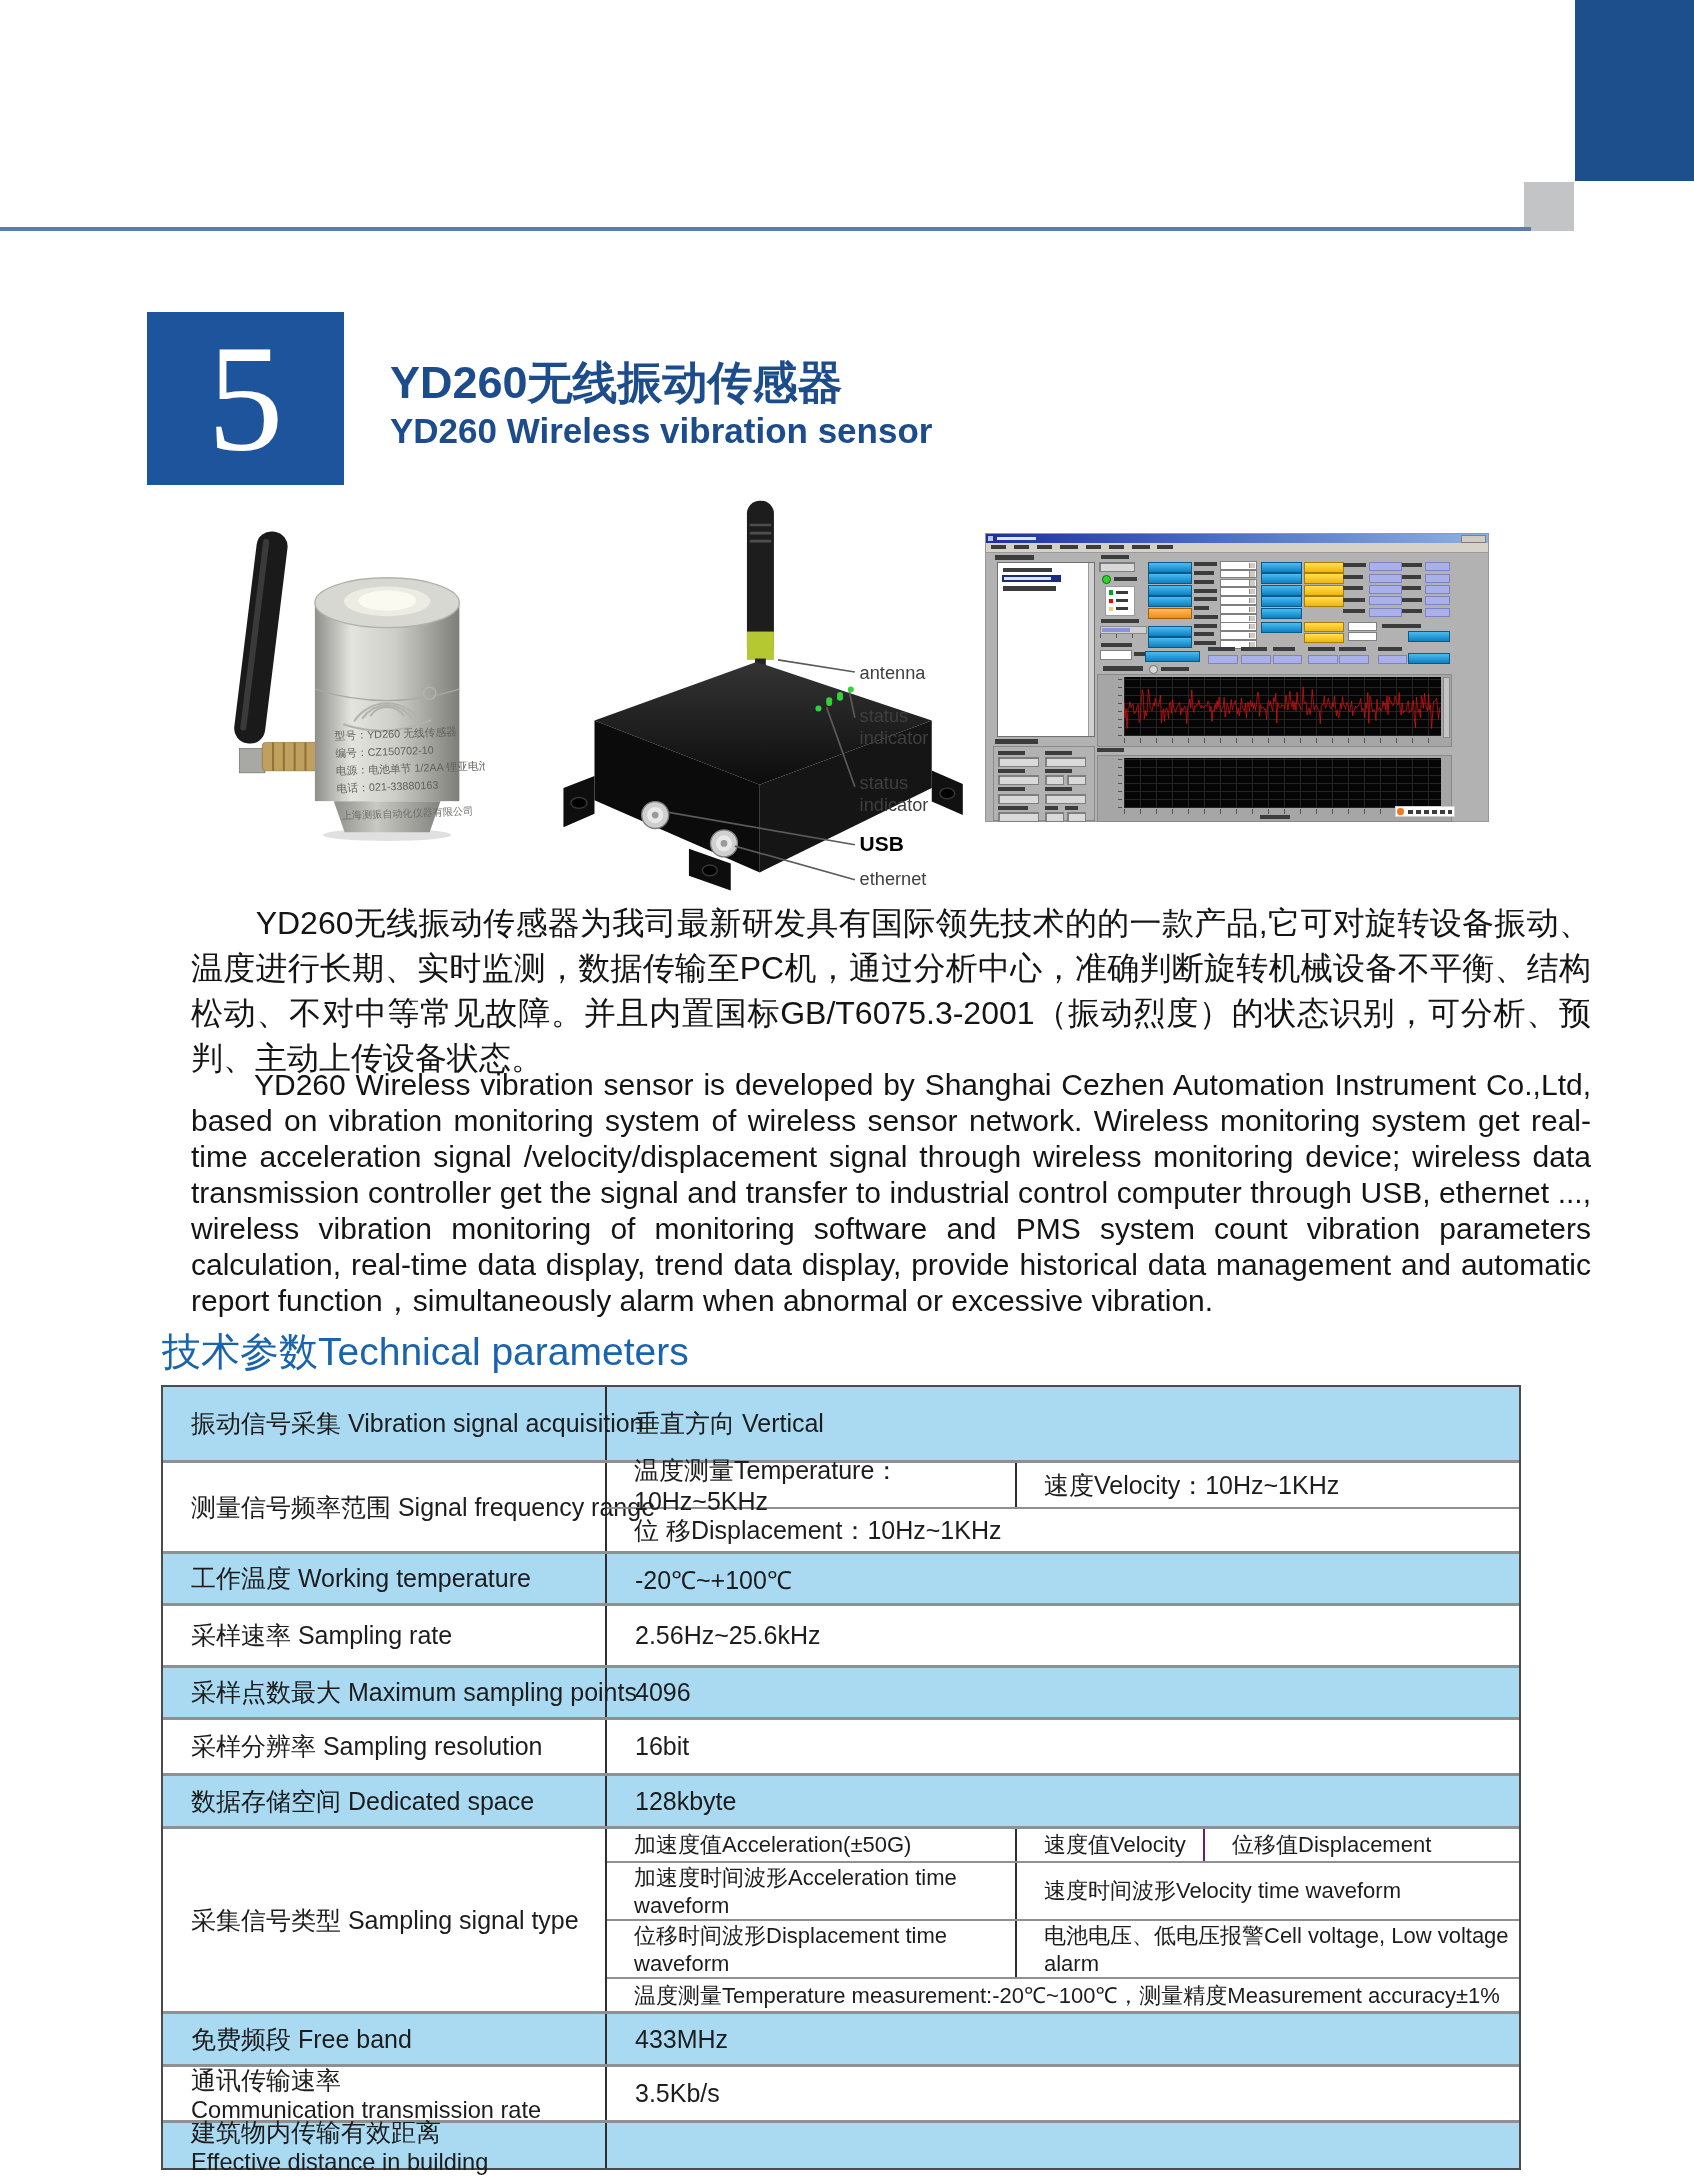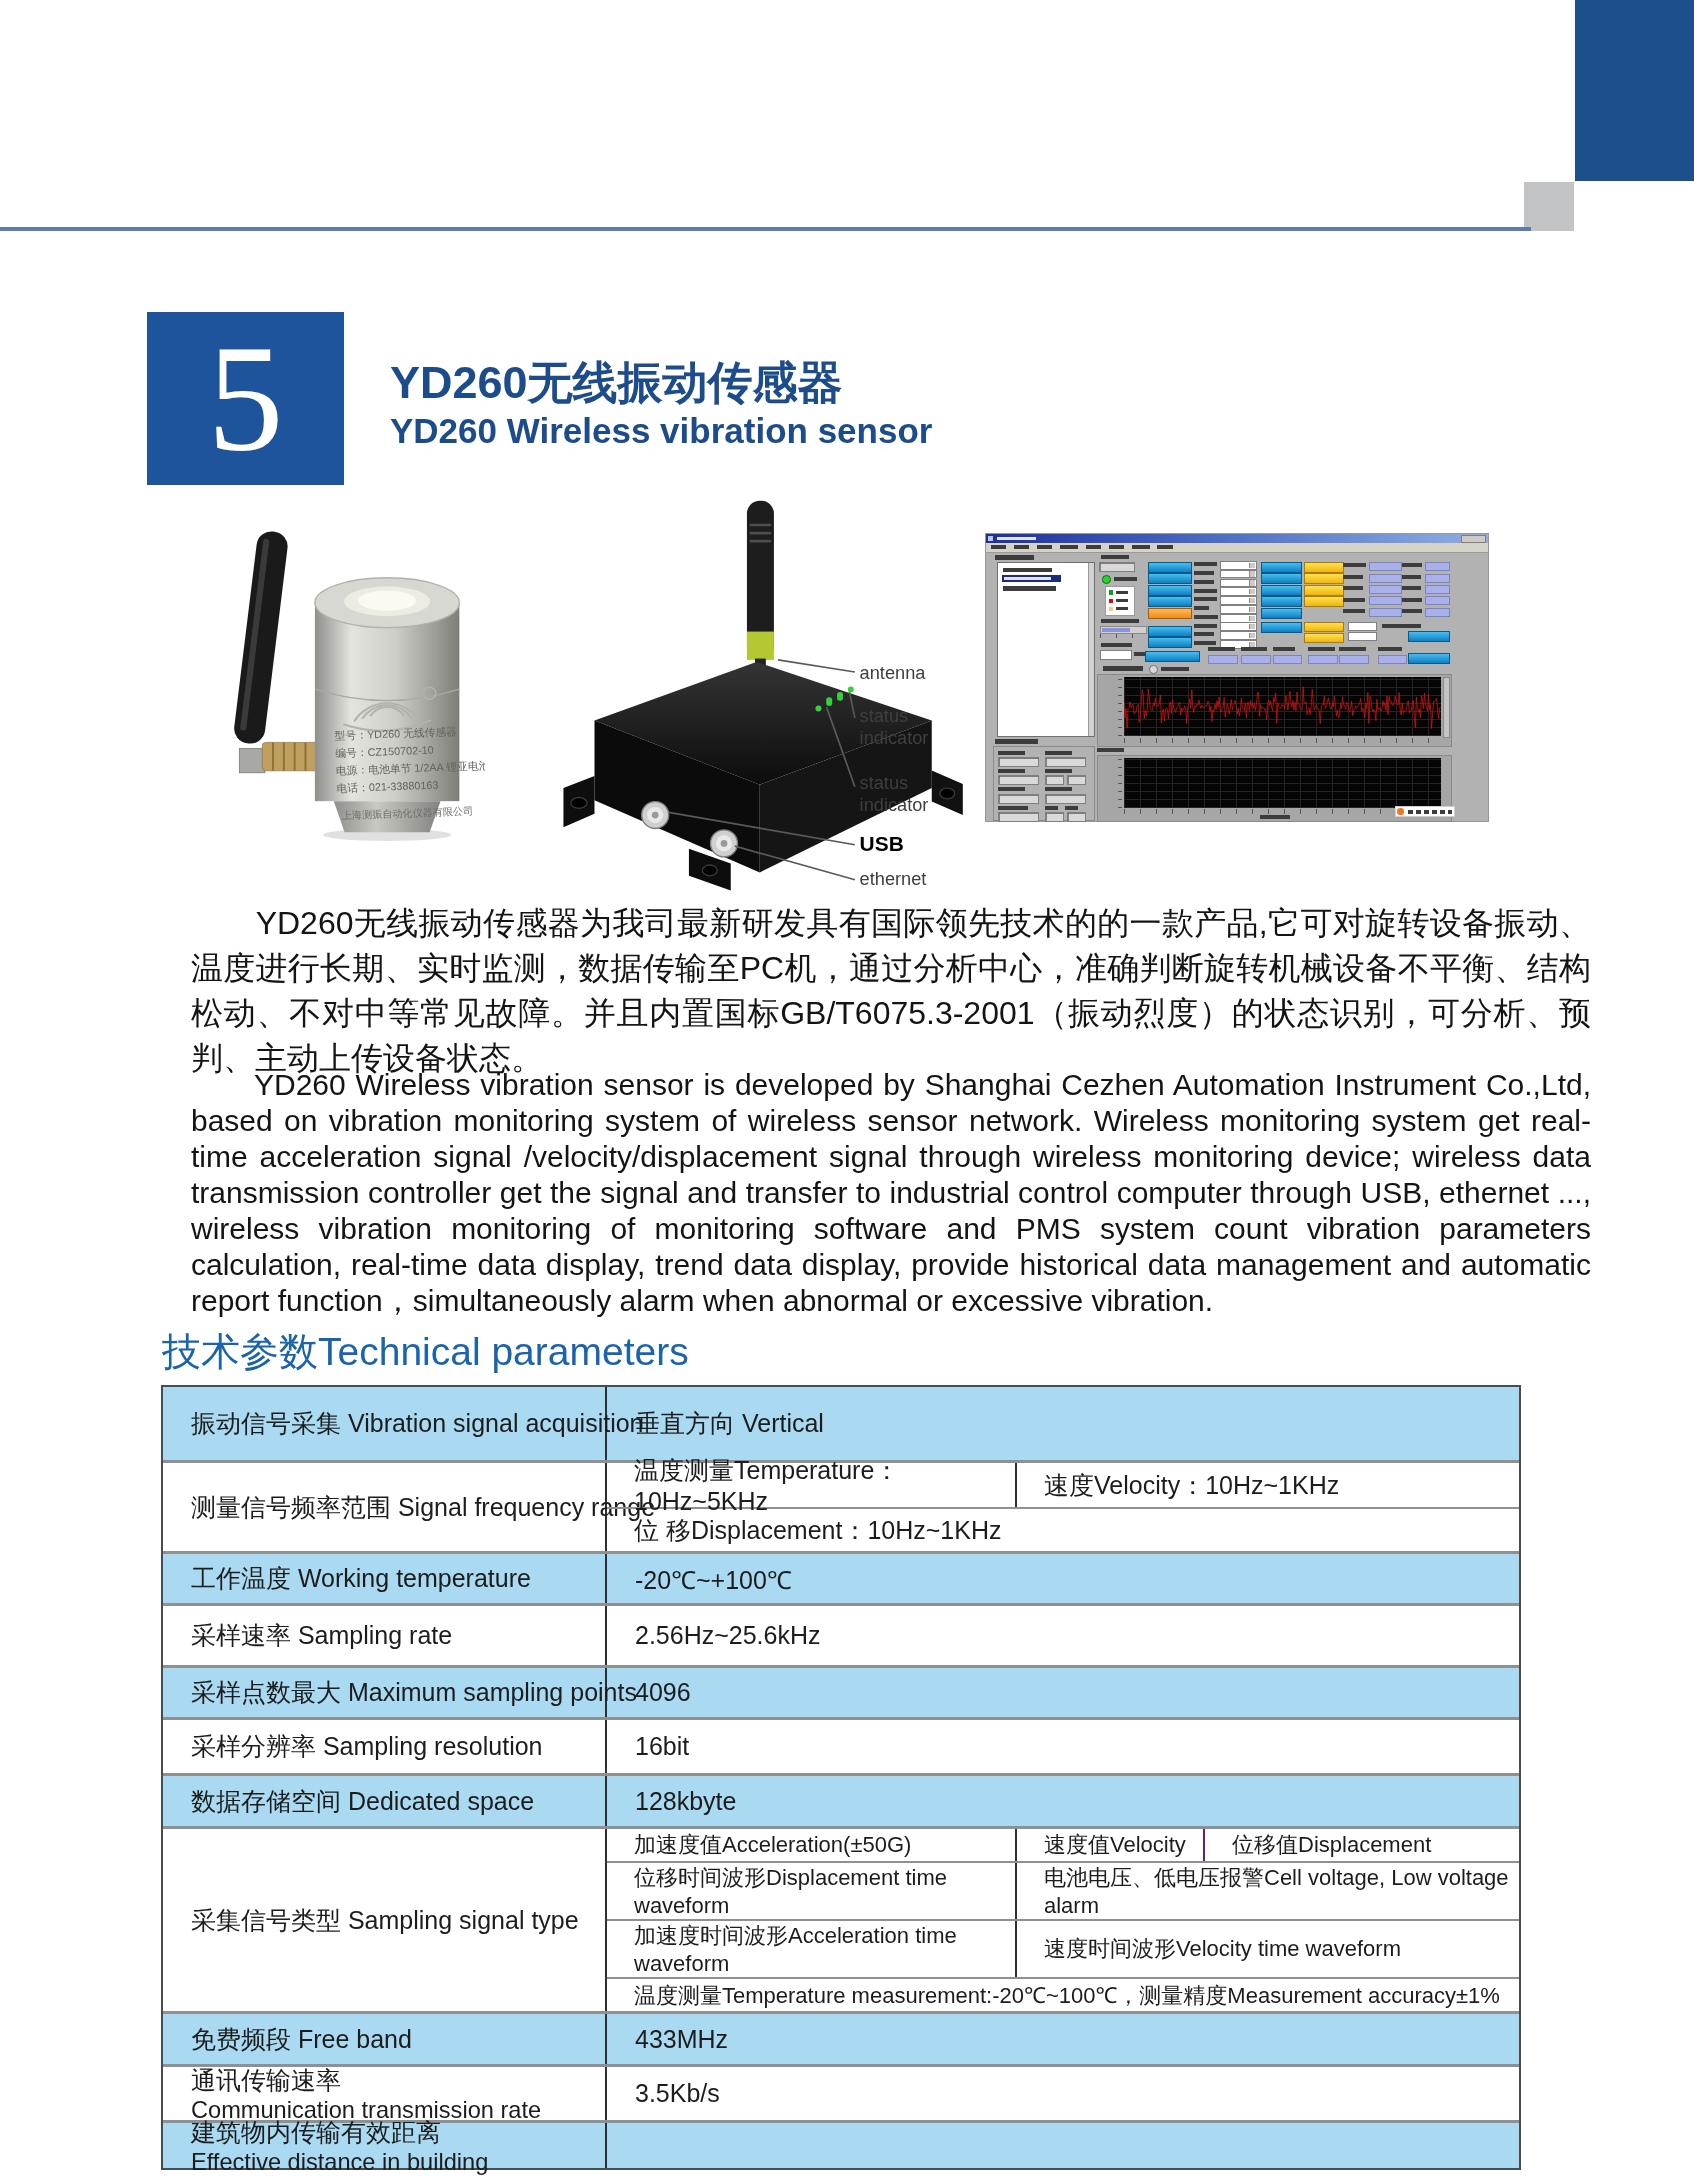--- a/index.html
+++ b/index.html
@@ -462,26 +462,26 @@
       <div class="tlabel">
           <span>采集信号类型  Sampling signal type</span>
         </div>
       <div style="flex:1;display:flex;flex-direction:column;" class="sub">
         <div class="subrow" style="flex:1;border-bottom:2px solid #8e9091;">
           <div class="subcell" style="width:410px;border-right:2px solid #2f2f2f;">加速度值Acceleration(±50G)</div>
           <div class="subcell" style="width:188px;border-right:2px solid #701a75;">速度值Velocity</div>
           <div class="subcell" style="flex:1;">位移值Displacement</div>
         </div>
         <div class="subrow" style="flex:1;border-bottom:2px solid #8e9091;">
+          <div class="subcell" style="width:410px;border-right:2px solid #2f2f2f;">加速度时间波形Acceleration time waveform</div>
+          <div class="subcell" style="flex:1;">速度时间波形Velocity time waveform</div>
+        </div>
+        <div class="subrow" style="flex:1;border-bottom:2px solid #8e9091;">
           <div class="subcell" style="width:410px;border-right:2px solid #2f2f2f;">位移时间波形Displacement time waveform</div>
           <div class="subcell" style="flex:1;">电池电压、低电压报警Cell voltage, Low voltage alarm</div>
-        </div>
-        <div class="subrow" style="flex:1;border-bottom:2px solid #8e9091;">
-          <div class="subcell" style="width:410px;border-right:2px solid #2f2f2f;">加速度时间波形Acceleration time waveform</div>
-          <div class="subcell" style="flex:1;">速度时间波形Velocity time waveform</div>
         </div>
         <div class="subrow" style="flex:1;">
           <div class="subcell" style="flex:1;">温度测量Temperature measurement:-20℃~100℃，测量精度Measurement accuracy±1%</div>
         </div>
       </div>
     </div>
 
     <div class="trow blue" style="height:53px;">
       <div class="tlabel">
           <span>免费频段  Free band</span>

